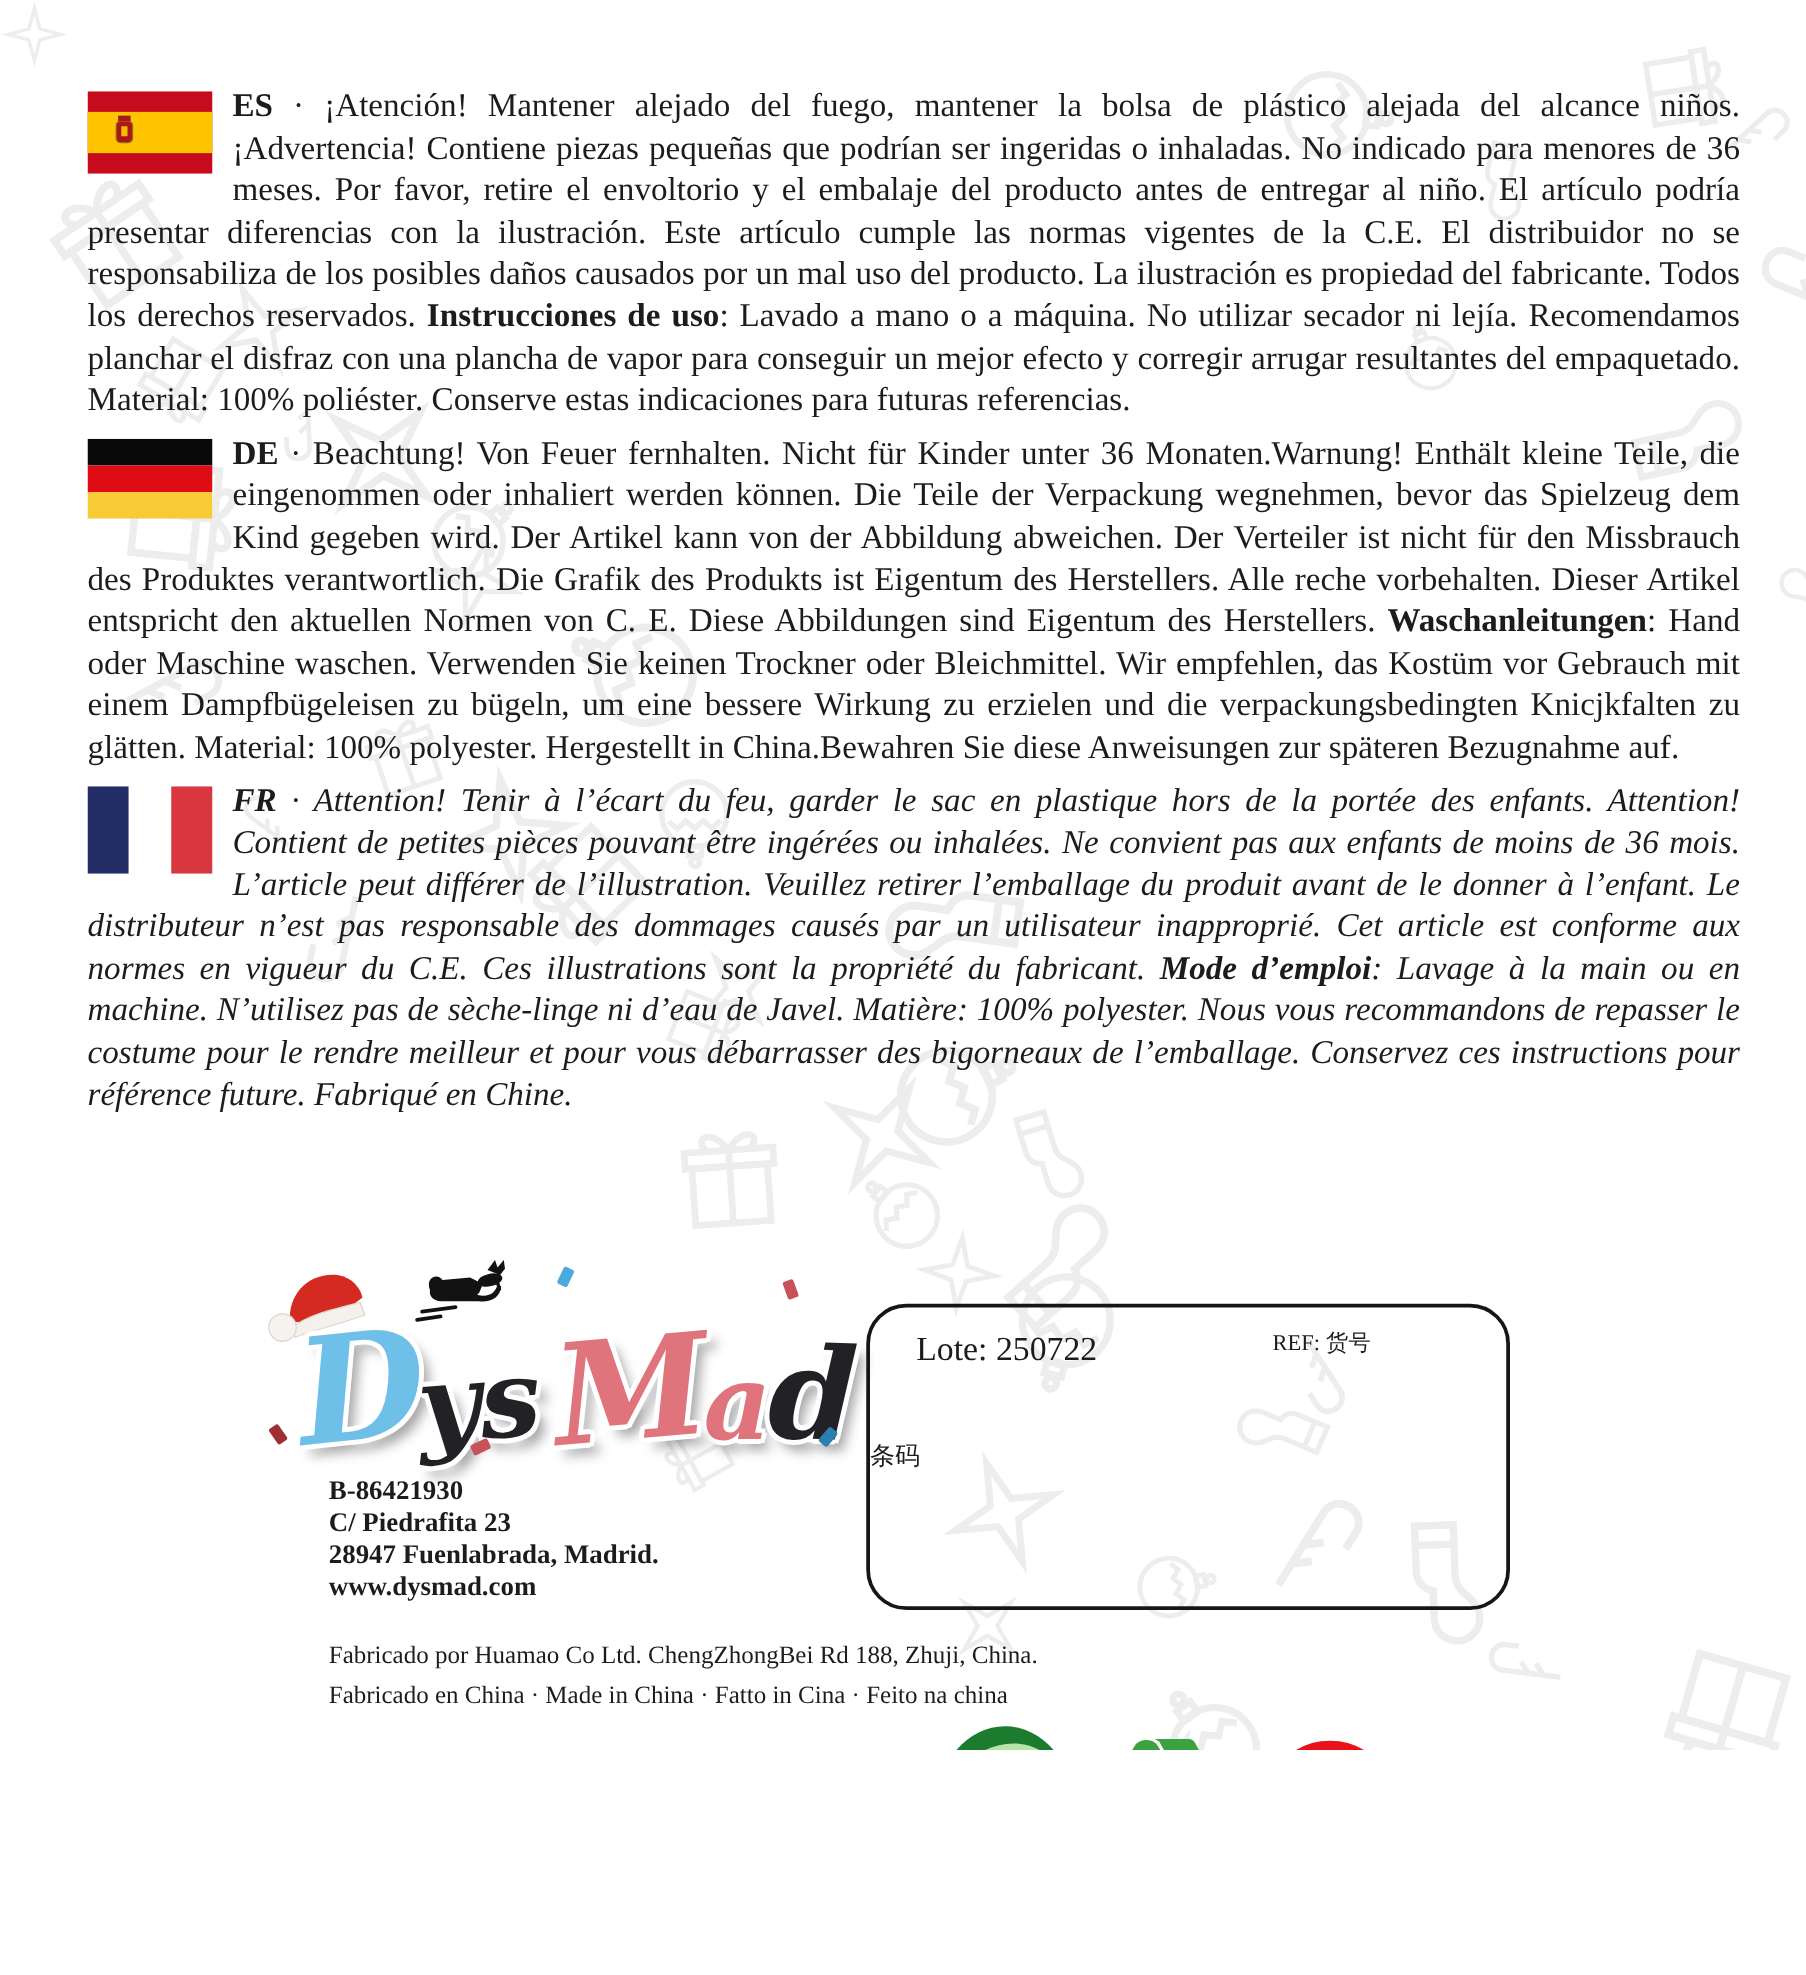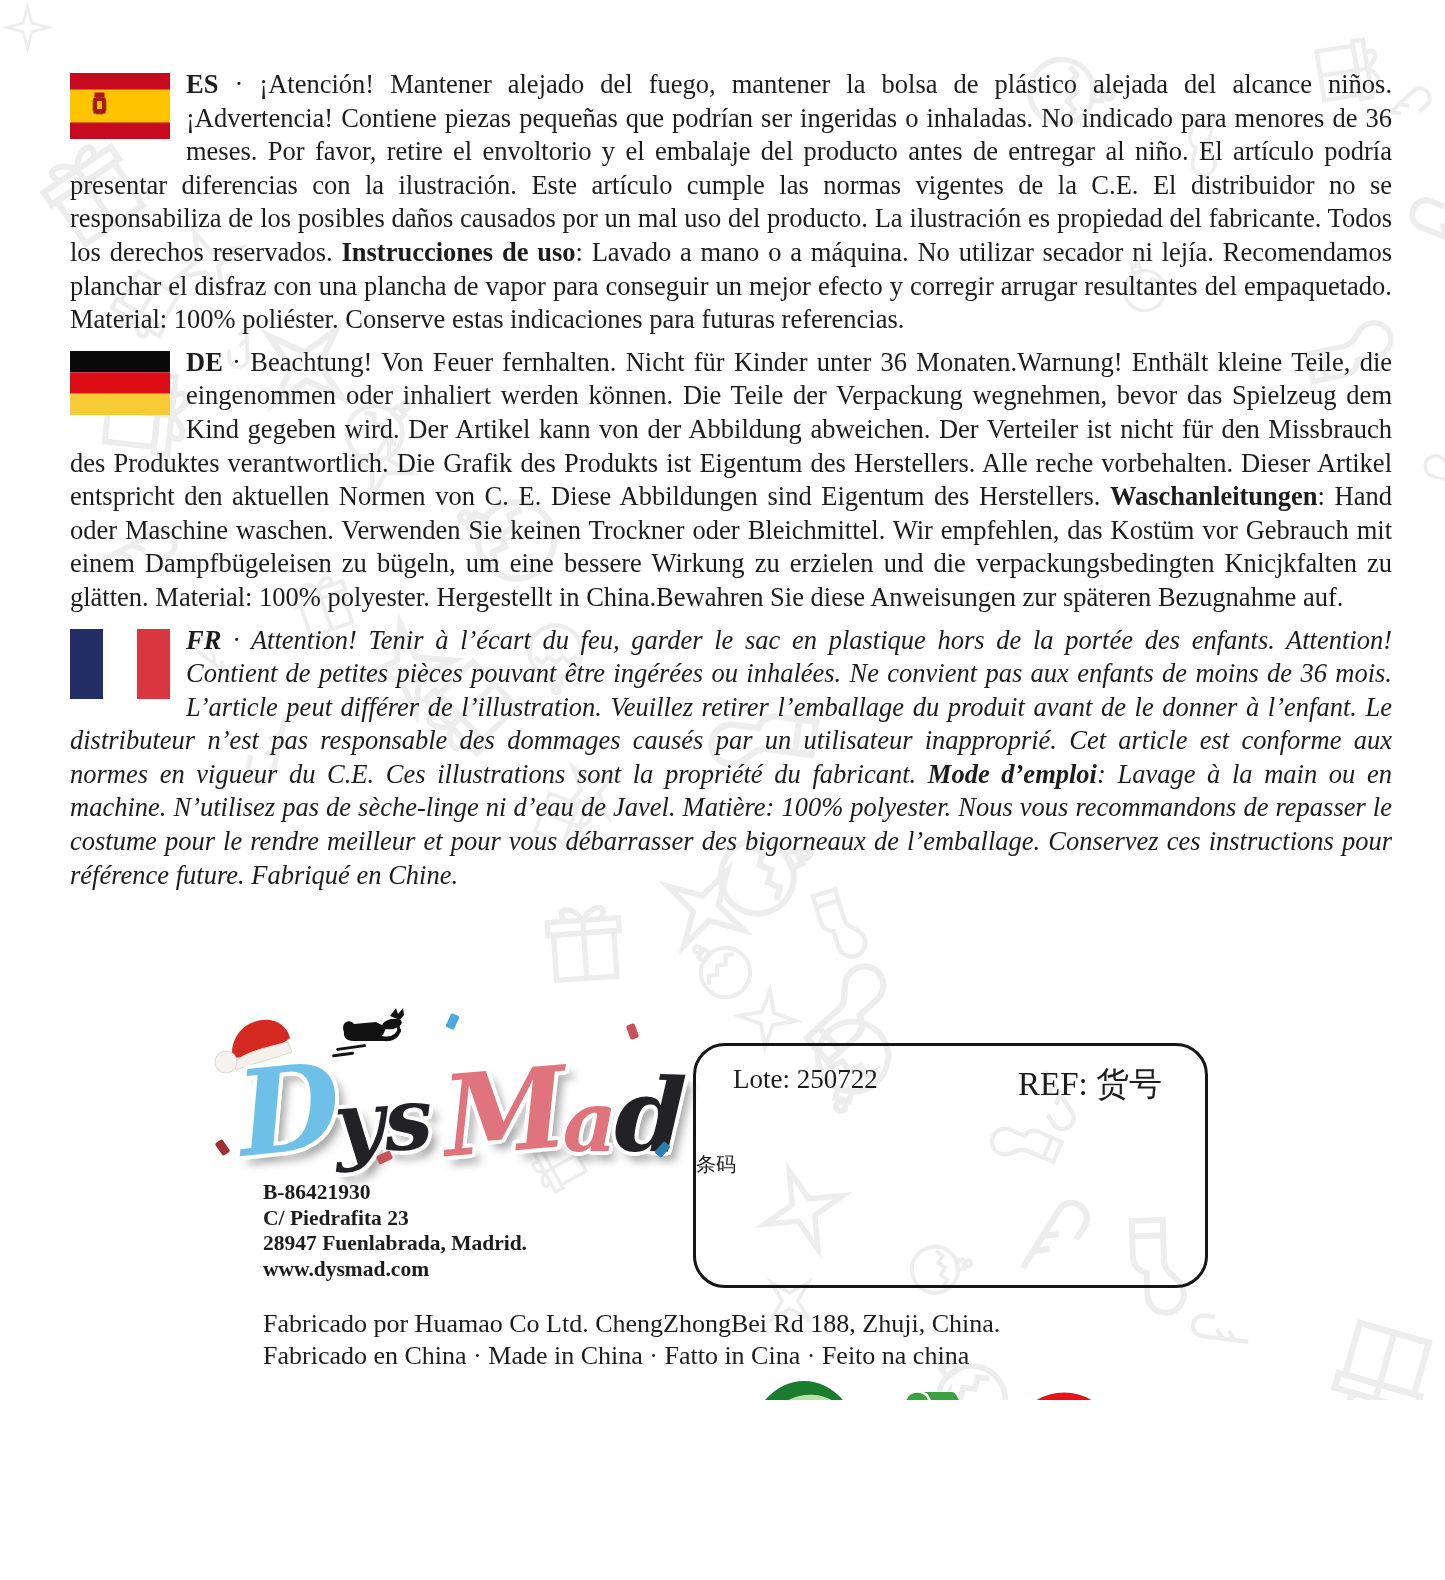--- a/index.html
+++ b/index.html
@@ -28,28 +28,28 @@
   .lg-ys{font-size:86px;transform:rotate(-4deg);margin-left:-6px;}
   .lg-M{font-size:112px;transform:rotate(-5deg);margin-left:10px;}
   .lg-a{font-size:84px;margin-left:-4px;}
   .lg-d2{font-size:102px;margin-left:-2px;transform:rotate(2deg);}
   .hat{position:absolute;left:2px;top:-12px;}
   .sleigh{position:absolute;left:116px;top:-16px;}
   .confetti{position:absolute;width:9px;height:15px;border-radius:2px;}
 
   
   .importer{position:absolute;left:263px;top:1180px;font-weight:bold;font-size:21.5px;line-height:25.6px;}
-  .madein{position:absolute;left:263px;top:1308px;font-size:26px;line-height:32px;}
+  .madein{position:absolute;left:263px;top:1308px;font-size:20px;line-height:32px;}
   .designed{position:absolute;left:291px;top:1420px;font-size:26px;}
 
   
   .lot-box{position:absolute;left:693px;top:1043px;width:515px;height:245px;
            border:3px solid #161616;border-radius:32px;box-sizing:border-box;}
   .lot-line{position:absolute;left:37px;top:18px;font-size:27px;}
-  .ref-line{position:absolute;left:322px;top:16px;font-size:33px;}
+  .ref-line{position:absolute;left:322px;top:16px;font-size:18px;}
   .barcode-ph{position:absolute;left:0;right:0;top:105px;text-align:left;font-size:20px;}
 
   
   .cert{position:absolute;}
   .recycle-glyph{font-family:"DejaVu Sans", sans-serif;font-size:142px;line-height:1;}
 </style>
 </head>
 <body>
 
 <div class="page">

